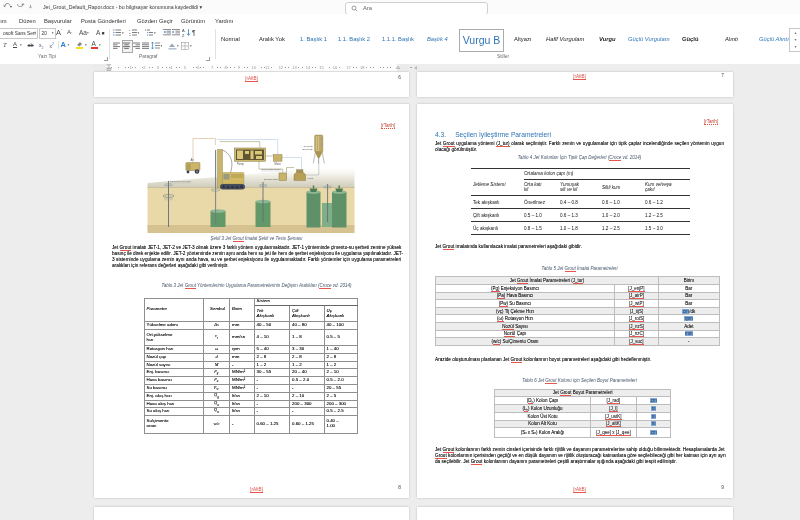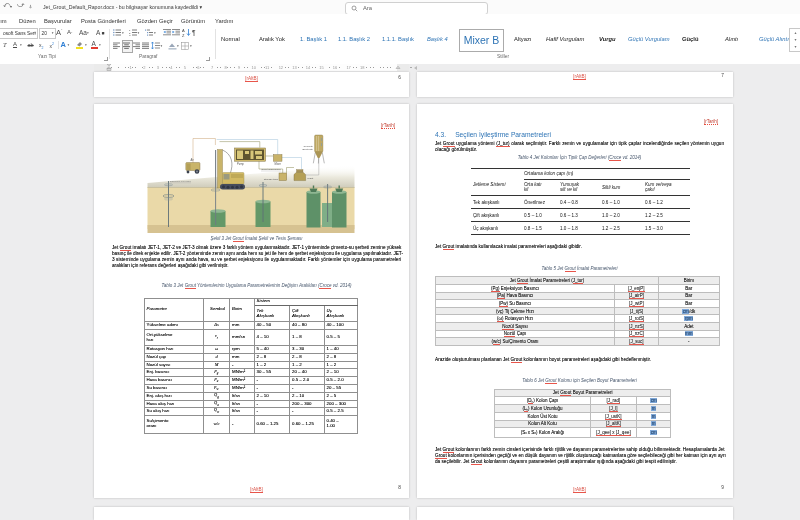--- a/index.html
+++ b/index.html
@@ -265,21 +265,21 @@
     </div>
     <span class="car" style="position:absolute;left:190px;top:17px">▾</span>
   <div style="position:absolute;left:206px;top:30px;width:2.5px;height:2.5px;border-right:0.8px solid #9a9a9a;border-bottom:0.8px solid #9a9a9a"></div>
 
   <span class="sitem" style="left:221px">Normal</span>
   <span class="sitem" style="left:259px">Aralık Yok</span>
   <span class="sitem sblue" style="left:300px">1. Başlık 1</span>
   <span class="sitem sblue" style="left:338px">1.1. Başlık 2</span>
   <span class="sitem sblue" style="left:382px">1.1.1. Başlık</span>
   <span class="sitem sblue" style="left:427px;font-style:italic">Başlık 4</span>
-  <div style="position:absolute;left:459px;top:2px;width:43px;height:21px;border:1px solid #ababab;background:#fff;text-align:center"><span style="font-size:10.5px;color:#2e74b5;line-height:20px">Mixer B</span></div>
+  <div style="position:absolute;left:459px;top:2px;width:43px;height:21px;border:1px solid #ababab;background:#fff;text-align:center"><span style="font-size:10.5px;color:#2e74b5;line-height:20px">Vurgu B</span></div>
   <span class="sitem" style="left:514px">Altyazı</span>
   <span class="sitem" style="left:546px;font-style:italic">Hafif Vurgulam</span>
   <span class="sitem" style="left:599px;font-style:italic;font-weight:bold">Vurgu</span>
   <span class="sitem sblue" style="left:628px;font-style:italic">Güçlü Vurgulam</span>
   <span class="sitem" style="left:682px;font-weight:bold">Güçlü</span>
   <span class="sitem" style="left:725px;font-style:italic">Alıntı</span>
   <span class="sitem sblue" style="left:759px;font-style:italic">Güçlü Alıntı</span>
   <div style="position:absolute;left:789px;top:1px;width:11px;height:22px;border:1px solid #c8c8c8;background:#fff">
     <div style="font-size:4px;color:#777;text-align:center;line-height:7px">▴</div>
     <div style="font-size:4px;color:#777;text-align:center;line-height:7px">▾</div>

